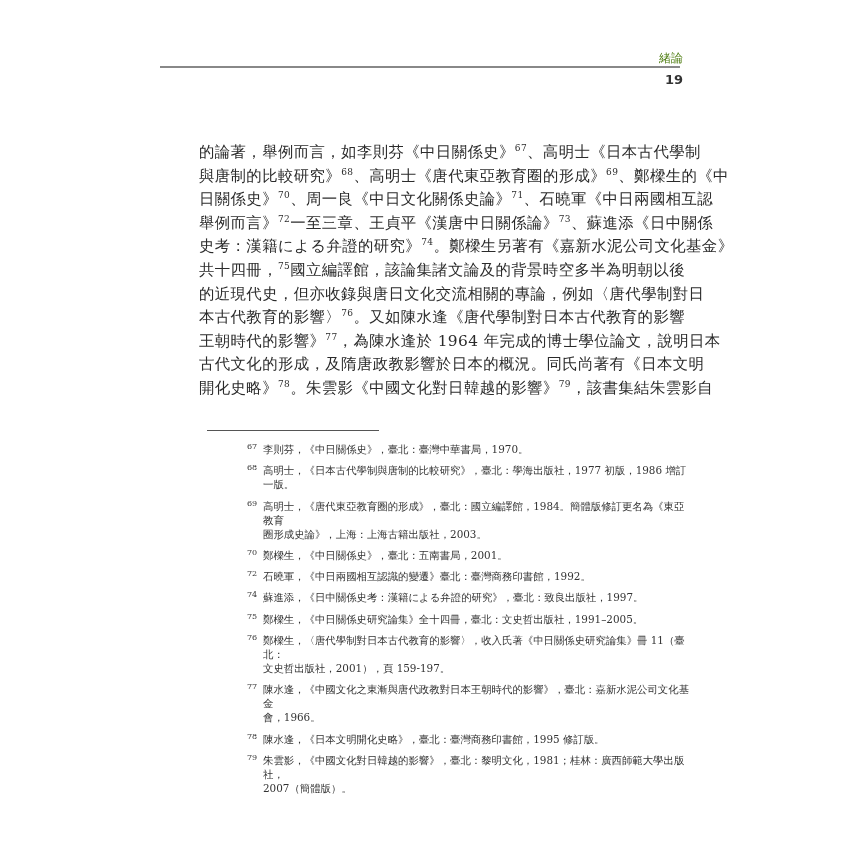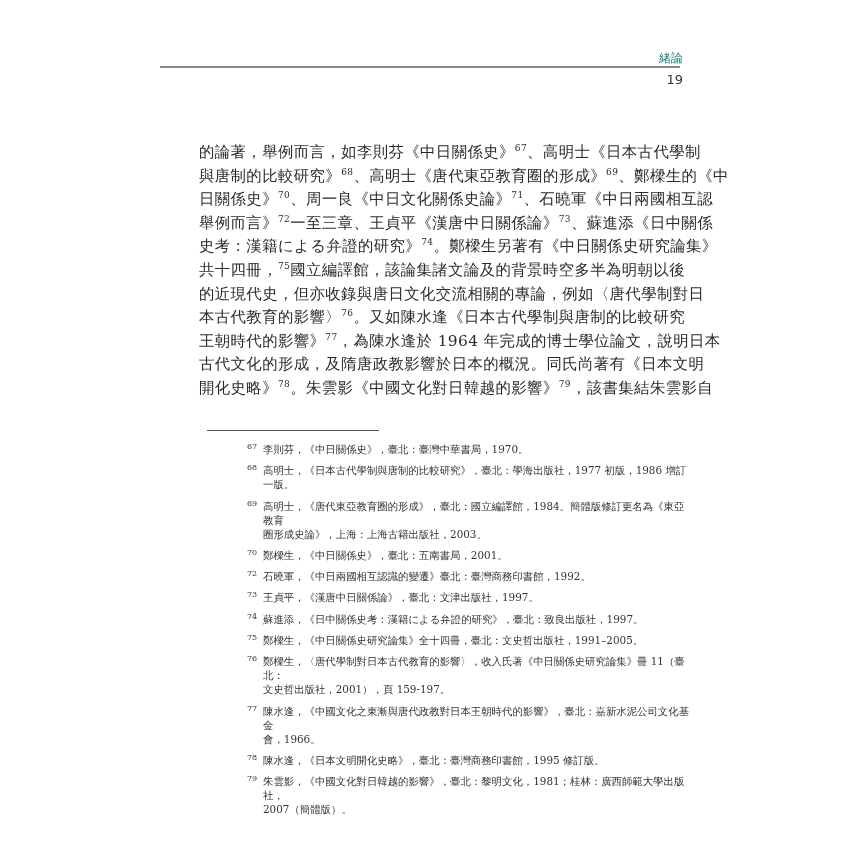--- a/index.html
+++ b/index.html
@@ -1,21 +1,21 @@
 <!DOCTYPE html>
 <html><head>
 <meta charset="utf-8">
 <style>
   html, body { margin:0; padding:0; background:#ffffff; }
   body { width:850px; height:850px; position:relative; overflow:hidden;
          font-family:"DejaVu Serif","Liberation Serif",serif; color:#2a2a2a; }
-  .header-title { position:absolute; right:167px; top:50px; font-size:12px; color:#0f766e;
+  .header-title { position:absolute; right:167px; top:50px; font-size:12px; color:#4d7c0f;
                   font-family:"DejaVu Sans","Liberation Sans",sans-serif; }
   .header-rule { position:absolute; left:160px; width:520px; top:66px; height:2px; background:#888; }
-  .page-num { position:absolute; right:167px; top:72px; font-size:13px; font-weight:normal; color:#333;
+  .page-num { position:absolute; right:167px; top:72px; font-size:13px; font-weight:bold; color:#333;
               font-family:"DejaVu Sans","Liberation Sans",sans-serif; }
   .body { position:absolute; left:199px; top:141px; width:484px; }
   .body-line { height:23.6px; line-height:23.6px; font-size:15.4px; white-space:nowrap;
                letter-spacing:0.4px; color:#2b2b2b; }
   .body-line sup, .fn sup { font-size:9px; vertical-align:6px; line-height:0; }
   .fn-rule { position:absolute; left:207px; top:430px; width:172px; height:1px; background:#555; }
   .footnotes { position:absolute; left:207px; top:442px; width:484px; }
   .fn { font-size:10.4px; line-height:14px; color:#333; margin-bottom:7.3px; padding-left:16px; text-indent:-16px;margin-left:40px; }
   .fn .num { display:inline-block; width:16px; text-indent:0; }
   .fn .num sup { vertical-align:4px; font-size:8px; }
@@ -25,37 +25,36 @@
 
 <div class="header-title">緒論</div>
 <div class="header-rule"></div>
 <div class="page-num">19</div>
 
 <div class="body">
   <div class="body-line"><span>的論著，舉例而言，如李則芬《中日關係史》</span><sup>67</sup><span>、高明士《日本古代學制</span></div>
   <div class="body-line"><span>與唐制的比較研究》</span><sup>68</sup><span>、高明士《唐代東亞教育圈的形成》</span><sup>69</sup><span>、鄭樑生的《中</span></div>
   <div class="body-line"><span>日關係史》</span><sup>70</sup><span>、周一良《中日文化關係史論》</span><sup>71</sup><span>、石曉軍《中日兩國相互認</span></div>
   <div class="body-line"><span>舉例而言》</span><sup>72</sup><span>一至三章、王貞平《漢唐中日關係論》</span><sup>73</sup><span>、蘇進添《日中關係</span></div>
-  <div class="body-line"><span>史考：漢籍による弁證的研究》</span><sup>74</sup><span>。鄭樑生另著有《中日關係史研究論集》</span></div>
+  <div class="body-line"><span>史考：漢籍による弁證的研究》</span><sup>74</sup><span>。鄭樑生另著有《嘉新水泥公司文化基金》</span></div>
   <div class="body-line"><span>共十四冊，</span><sup>75</sup><span>國立編譯館，該論集諸文論及的背景時空多半為明朝以後</span></div>
   <div class="body-line"><span>的近現代史，但亦收錄與唐日文化交流相關的專論，例如〈唐代學制對日</span></div>
-  <div class="body-line"><span>本古代教育的影響〉</span><sup>76</sup><span>。又如陳水逢《日本古代學制與唐制的比較研究</span></div>
+  <div class="body-line"><span>本古代教育的影響〉</span><sup>76</sup><span>。又如陳水逢《唐代學制對日本古代教育的影響</span></div>
   <div class="body-line"><span>王朝時代的影響》</span><sup>77</sup><span>，為陳水逢於 1964 年完成的博士學位論文，說明日本</span></div>
   <div class="body-line"><span>古代文化的形成，及隋唐政教影響於日本的概況。同氏尚著有《日本文明</span></div>
   <div class="body-line"><span>開化史略》</span><sup>78</sup><span>。朱雲影《中國文化對日韓越的影響》</span><sup>79</sup><span>，該書集結朱雲影自</span></div>
 </div>
 
 <div class="fn-rule"></div>
 
 <div class="footnotes">
   <div class="fn"><span class="num"><sup>67</sup></span><span>李則芬，《中日關係史》，臺北：臺灣中華書局，1970。</span></div>
   <div class="fn"><span class="num"><sup>68</sup></span><span>高明士，《日本古代學制與唐制的比較研究》，臺北：學海出版社，1977 初版，1986 增訂一版。</span></div>
   <div class="fn"><span class="num"><sup>69</sup></span><span>高明士，《唐代東亞教育圈的形成》，臺北：國立編譯館，1984。簡體版修訂更名為《東亞教育</span><br><span>圈形成史論》，上海：上海古籍出版社，2003。</span></div>
   <div class="fn"><span class="num"><sup>70</sup></span><span>鄭樑生，《中日關係史》，臺北：五南書局，2001。</span></div>
   <div class="fn"><span class="num"><sup>72</sup></span><span>石曉軍，《中日兩國相互認識的變遷》臺北：臺灣商務印書館，1992。</span></div>
-  <div class="fn"><span class="num"><sup>73</sup></span><span>王貞平，《漢唐中日關係論》，臺北：文津出版社，1997。</span></div>
   <div class="fn"><span class="num"><sup>74</sup></span><span>蘇進添，《日中關係史考：漢籍による弁證的研究》，臺北：致良出版社，1997。</span></div>
   <div class="fn"><span class="num"><sup>75</sup></span><span>鄭樑生，《中日關係史研究論集》全十四冊，臺北：文史哲出版社，1991–2005。</span></div>
   <div class="fn"><span class="num"><sup>76</sup></span><span>鄭樑生，〈唐代學制對日本古代教育的影響〉，收入氏著《中日關係史研究論集》冊 11（臺北：</span><br><span>文史哲出版社，2001），頁 159-197。</span></div>
   <div class="fn"><span class="num"><sup>77</sup></span><span>陳水逢，《中國文化之東漸與唐代政教對日本王朝時代的影響》，臺北：嘉新水泥公司文化基金</span><br><span>會，1966。</span></div>
   <div class="fn"><span class="num"><sup>78</sup></span><span>陳水逢，《日本文明開化史略》，臺北：臺灣商務印書館，1995 修訂版。</span></div>
   <div class="fn"><span class="num"><sup>79</sup></span><span>朱雲影，《中國文化對日韓越的影響》，臺北：黎明文化，1981；桂林：廣西師範大學出版社，</span><br><span>2007（簡體版）。</span></div>
 </div>
 
 </body></html>

